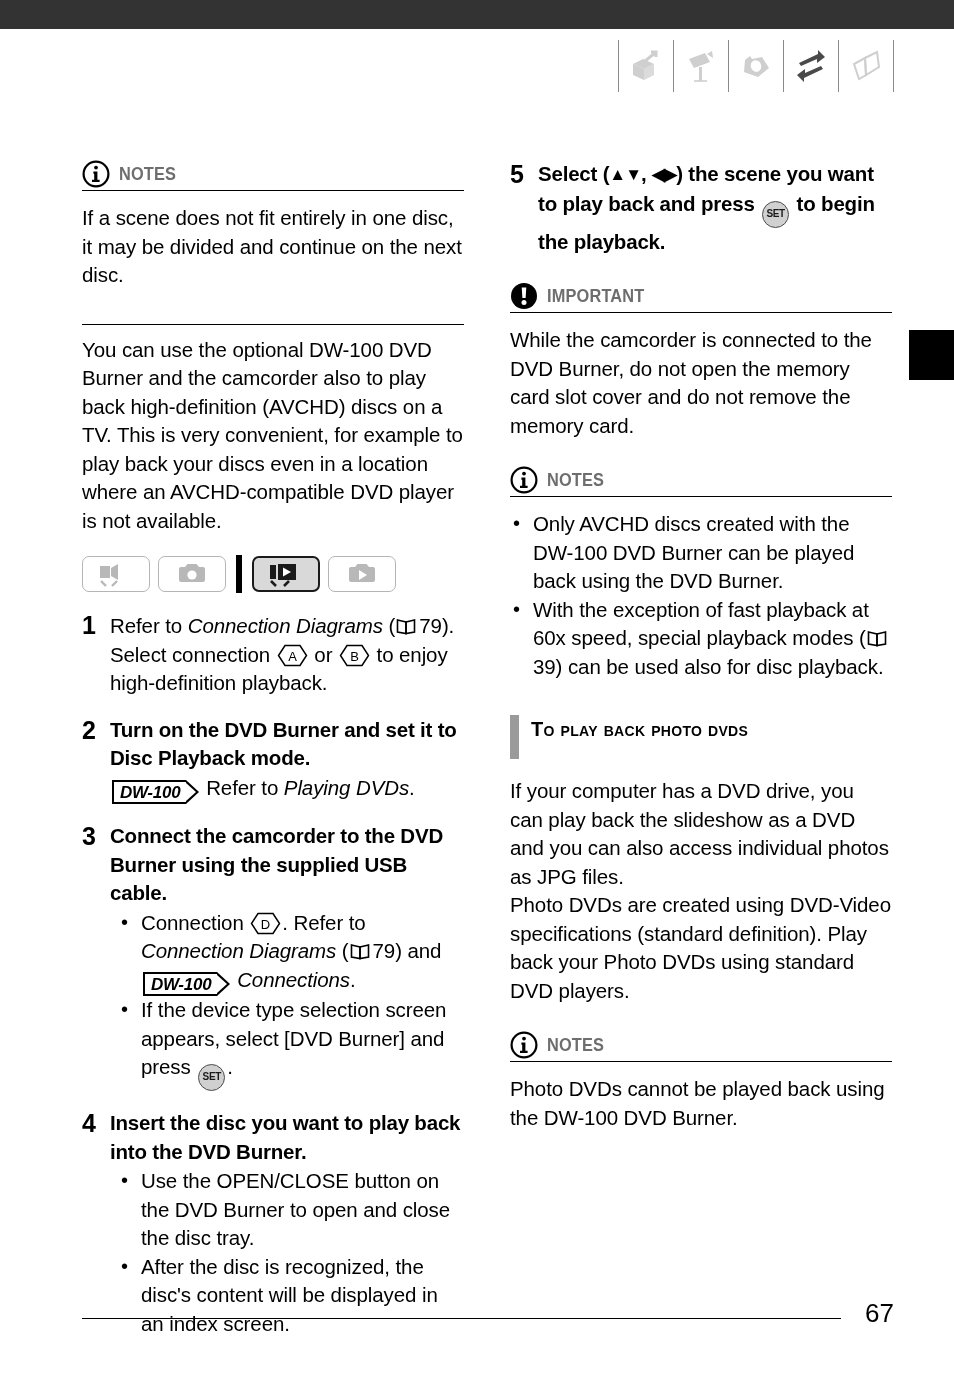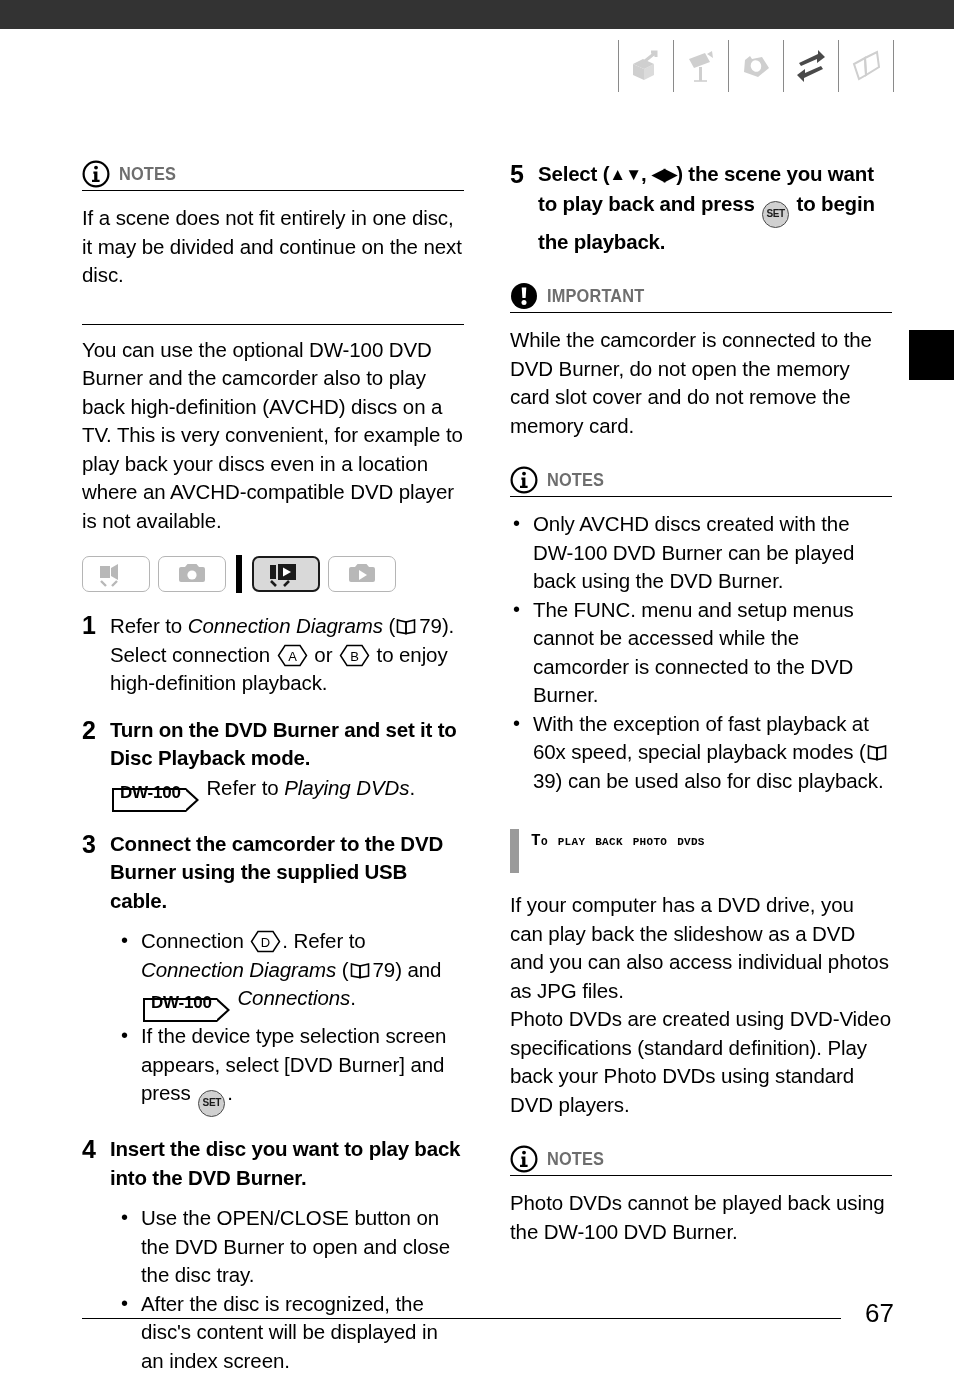--- a/index.html
+++ b/index.html
@@ -126,23 +126,23 @@
     gap: 12px;
     margin-bottom: 4px;
   }
   .subhead-bar {
     width: 9px;
     height: 44px;
     background: #9a9a9a;
     flex: none;
   }
   .subhead {
-    font-family: Liberation Mono, monospace;
+    font-family: Liberation Sans, sans-serif;
     font-weight: bold;
-    font-size: 16px;
+    font-size: 20px;
     letter-spacing: 0.3px;
     padding-top: 3px;
     font-variant: small-caps;
     text-transform: lowercase;
   }
   .subhead::first-letter { text-transform: uppercase; }
 
   
   .step {
     display: flex;
@@ -165,21 +165,21 @@
   .step-sub {
     font-size: 20.5px;
     line-height: 28.5px;
     letter-spacing: -0.1px;
     margin-top: 1px;
   }
 
   
   ul.bl {
     list-style: none;
-    margin-top: 12px;
+    margin-top: 1px;
   }
   ul.bl > li {
     position: relative;
     padding-left: 23px;
     font-size: 20.5px;
     line-height: 28.5px;
     letter-spacing: -0.1px;
   }
   ul.bl > li::before {
     content: "\2022";
@@ -196,29 +196,30 @@
   .tag-dw {
     display: inline-flex;
     align-items: center;
     vertical-align: -3px;
     height: 24px;
     margin: 0 2px;
   }
   .tag-dw .tag-box {
     border: 2px solid #000;
     border-right: none;
-    padding: 0 5px 15px 6px;
+    padding: 0 5px 0 6px;
     height: 24px;
     display: flex;
     align-items: center;
     font-family: "Liberation Sans Narrow", "Liberation Sans", sans-serif;
     font-weight: bold;
     font-size: 17px;
     line-height: 1;
     letter-spacing: -0.2px;
+    font-style: italic;
   }
   .tag-dw .tag-arrow {
     width: 0; height: 0;
     border-top: 12px solid transparent;
     border-bottom: 12px solid transparent;
     border-left: 13px solid #000;
     position: relative;
   }
   .tag-dw .tag-arrow::after {
     content: "";
@@ -548,21 +549,20 @@
       <svg class="badge-i" viewBox="0 0 28 28">
         <circle cx="14" cy="14" r="12.4" fill="#fff" stroke="#000" stroke-width="2.2"></circle>
         <circle cx="14" cy="7.6" r="1.9" fill="#000"></circle>
         <path d="M11.4 11.6 h4 v8.2 h2.2 v2.2 h-7.6 v-2.2 h2.2 v-6 h-0.8 z" fill="#000"></path>
       </svg>
       <span class="callout-label">NOTES</span>
     </div>
     <div class="callout-rule"></div>
     <ul class="bl">
       <li>Only AVCHD discs created with the DW-100 DVD Burner can be played back using the DVD Burner.</li>
-      <li>The FUNC. menu and setup menus cannot be accessed while the camcorder is connected to the DVD Burner.</li>
       <li>
         <span>With the exception of fast playback at 60x speed, special playback modes (</span><span class="bookicon"><svg width="22" height="17" viewBox="0 0 22 17">
               <g fill="none" stroke="#000" stroke-width="1.6">
                 <path d="M11 4 L2.5 2 L2.5 14 L11 15.5 Z"></path>
                 <path d="M11 4 L19.5 2 L19.5 14 L11 15.5 Z"></path>
               </g>
             </svg></span><span>39</span><span>) can be used also for disc playback.</span>
       </li>
     </ul>
 

